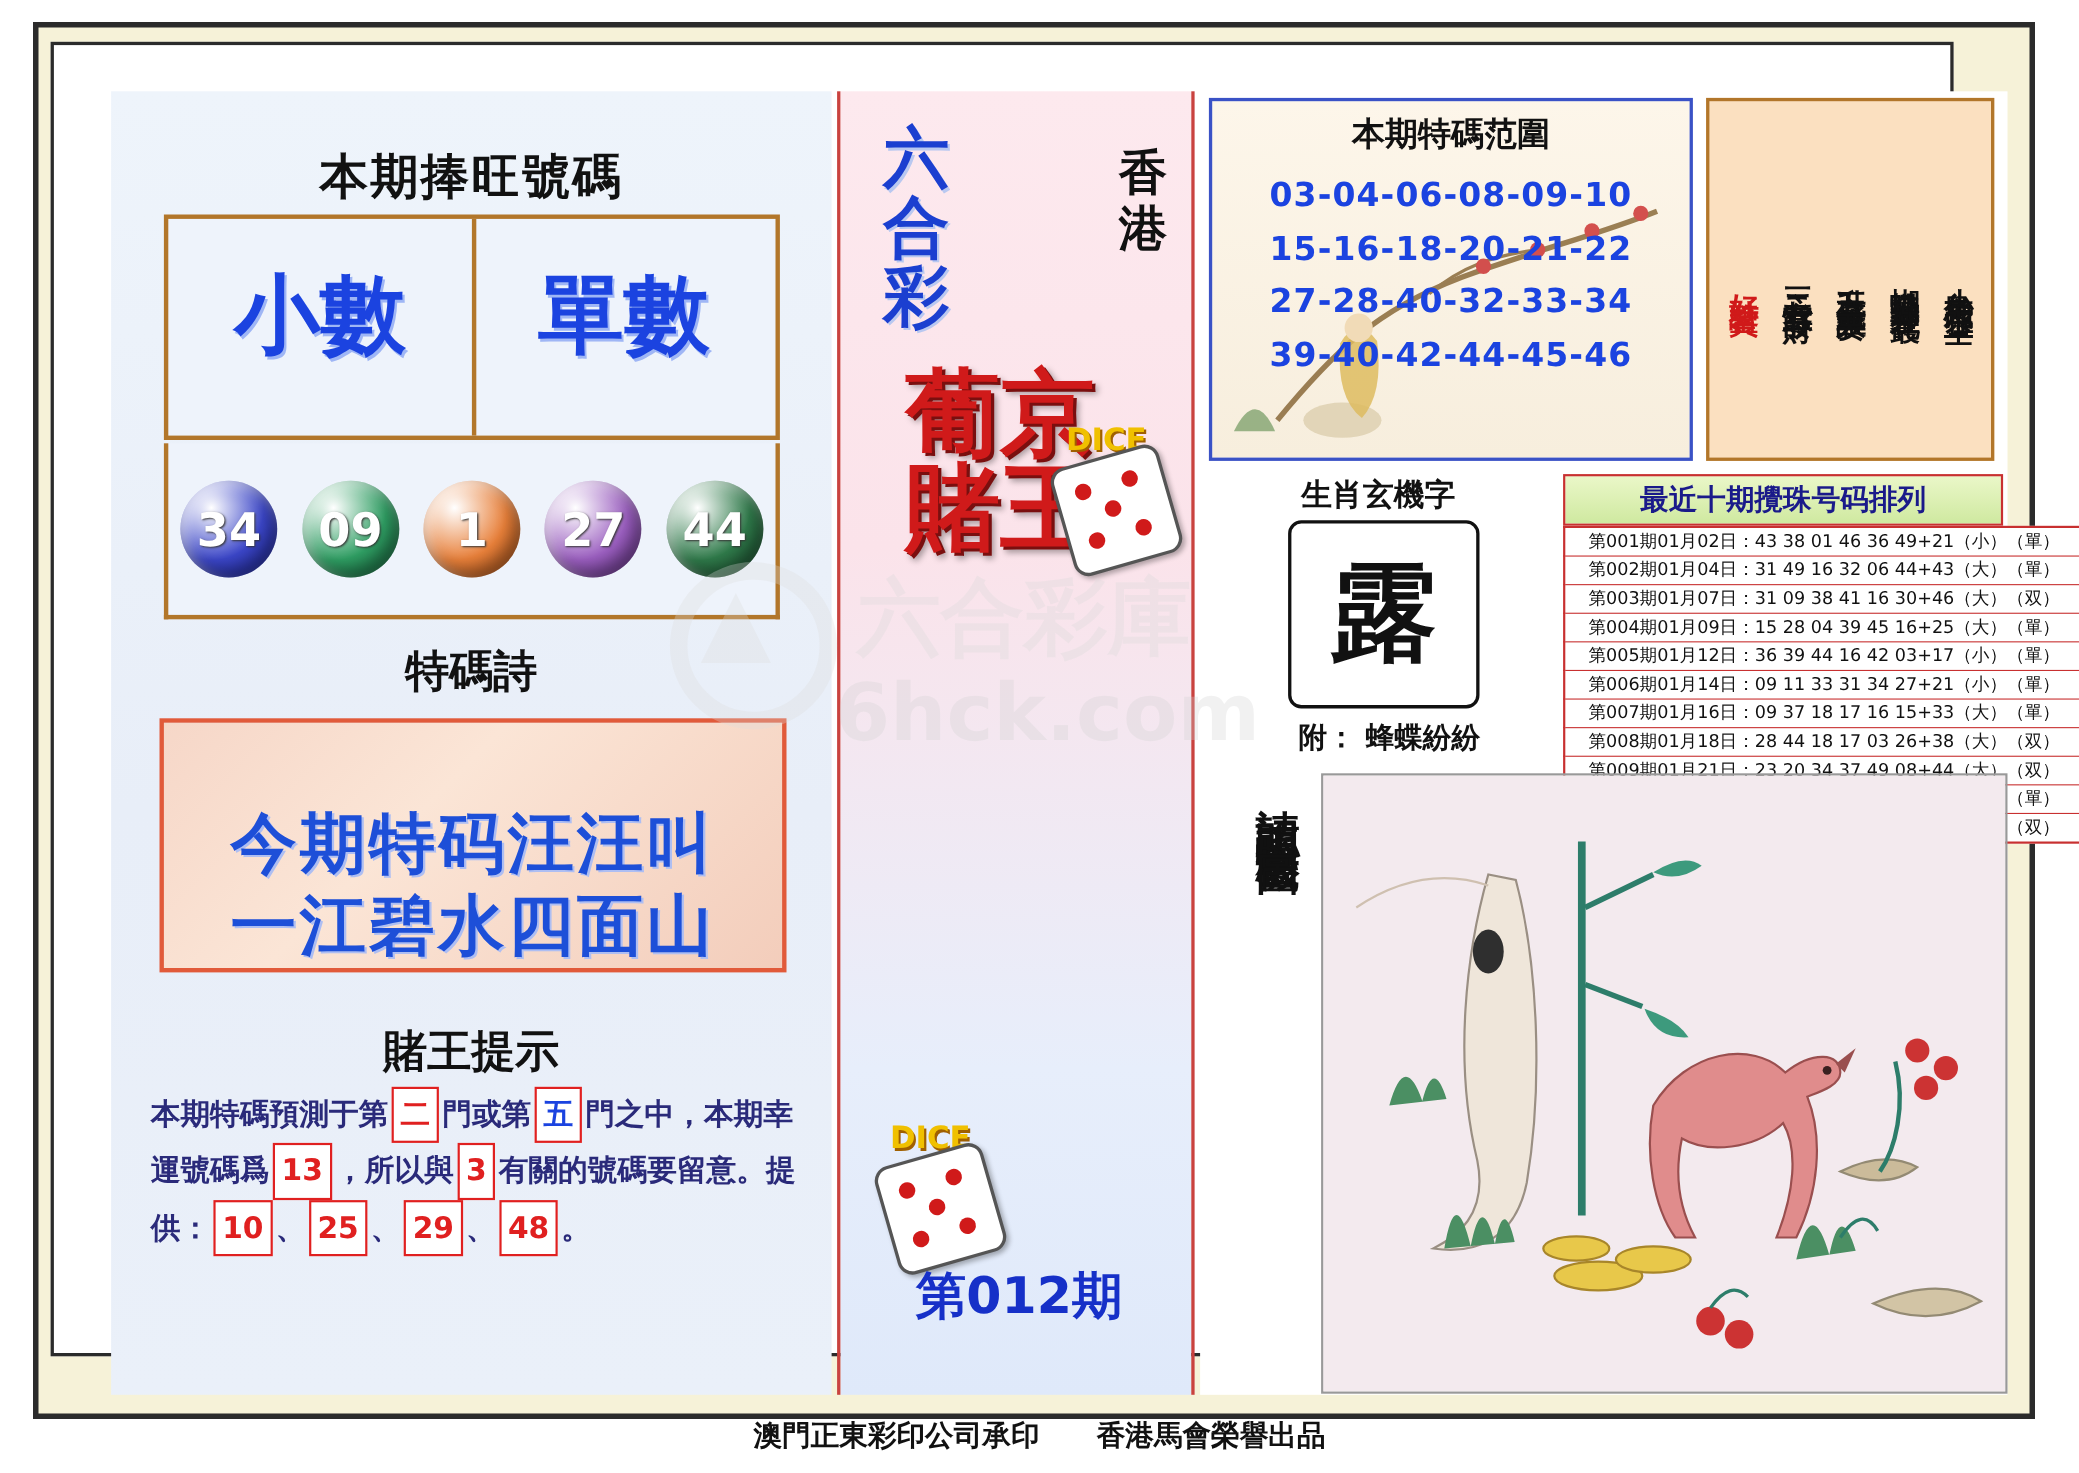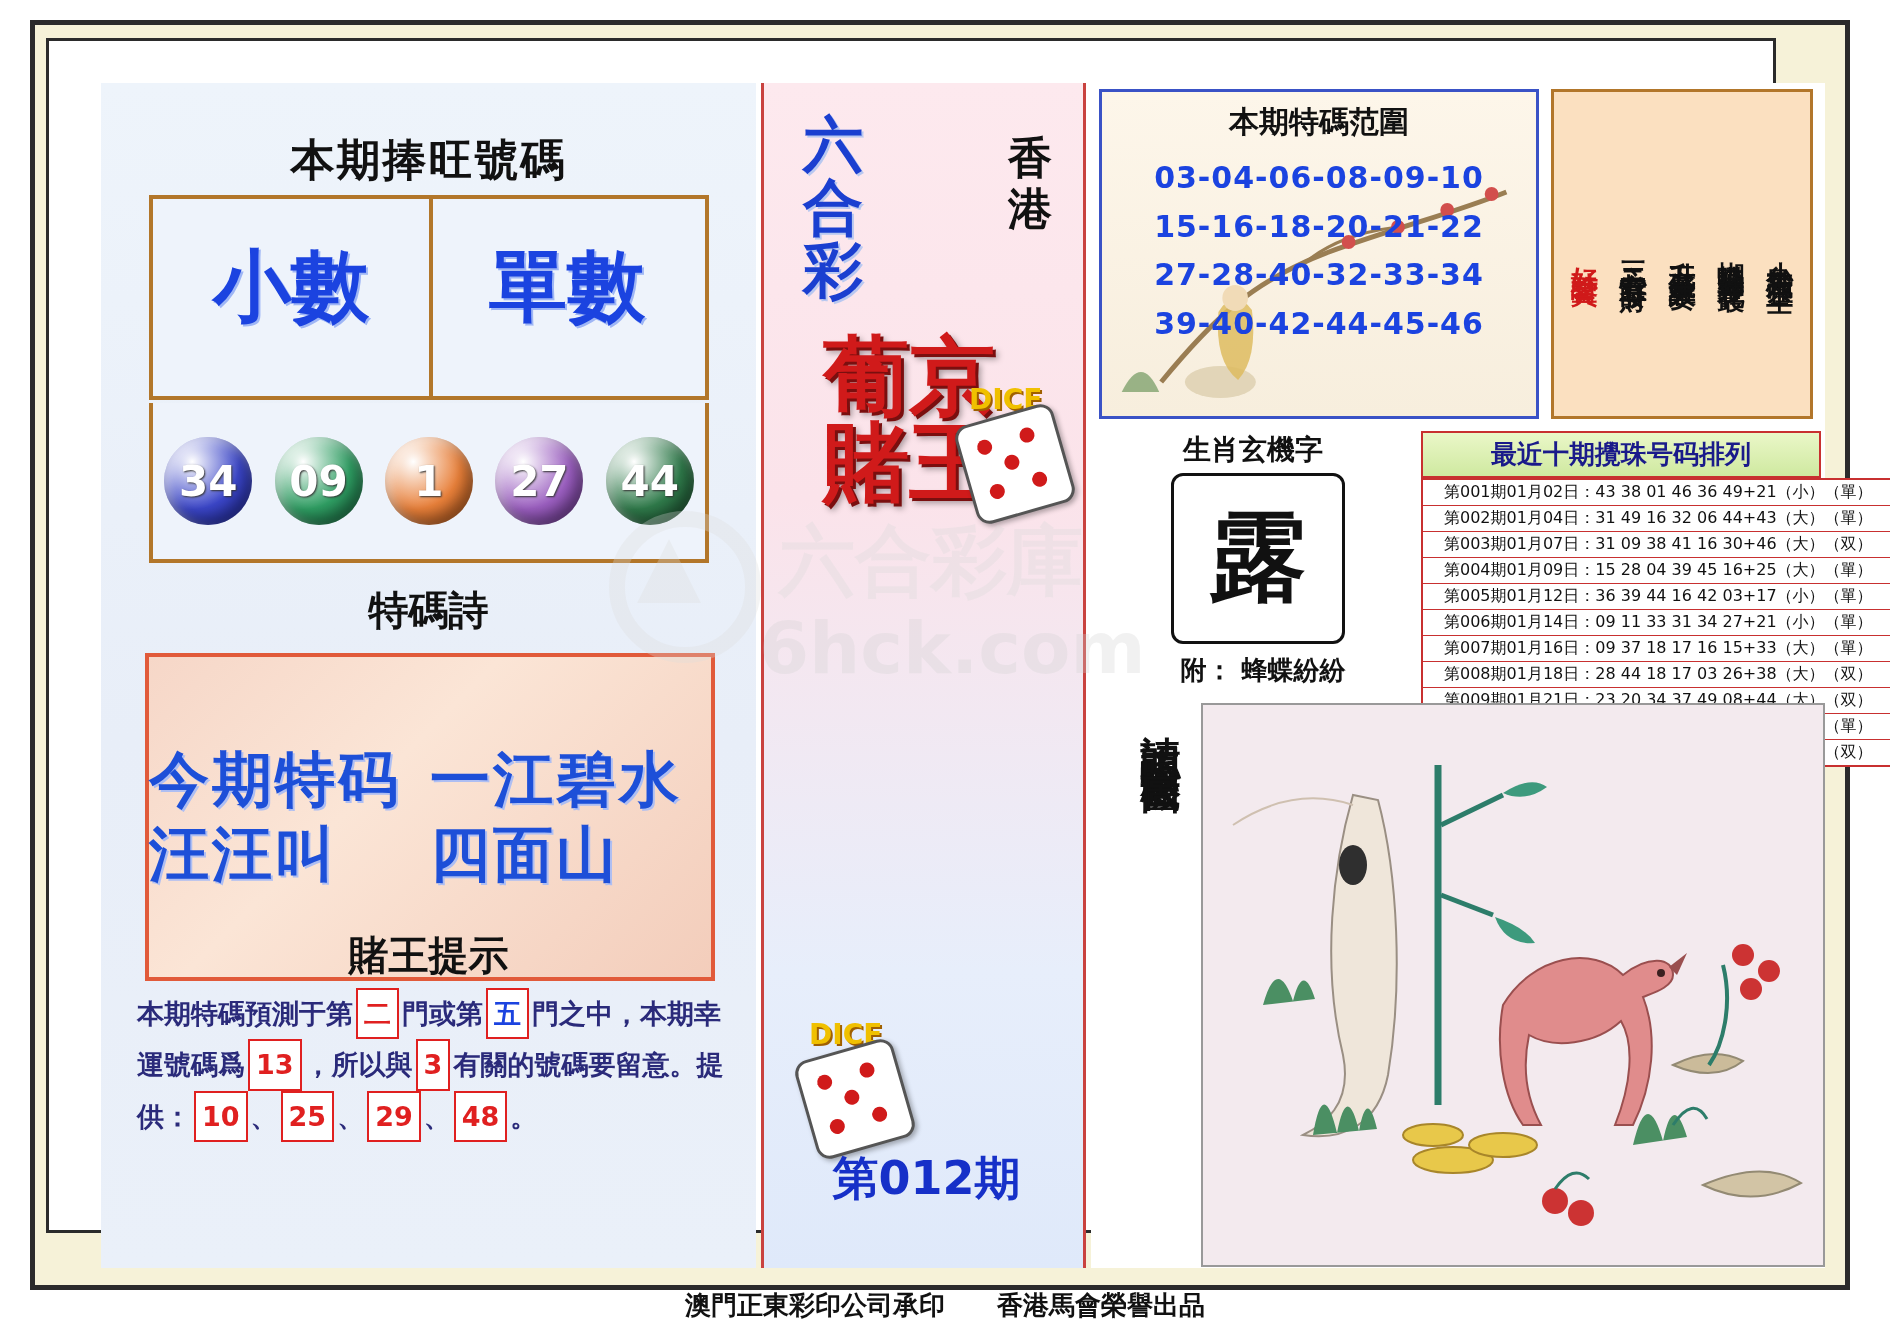--- a/index.html
+++ b/index.html
@@ -20,31 +20,31 @@
   .left{position:absolute;left:52px;top:42px;width:655px;height:1185px;background:linear-gradient(180deg,#eef4fb 0%,#e8eef8 55%,#eaf0f9 100%);}
   .ttl-top{position:absolute;left:0;top:48px;width:655px;text-align:center;font-size:44px;font-weight:bold;color:#111;letter-spacing:2px;}
   .box-a{position:absolute;left:48px;top:112px;width:560px;height:205px;border:4px solid #b2762a;background:#eef3fb;box-sizing:border-box;}
   .box-a .divider{position:absolute;left:50%;top:0;width:4px;height:100%;background:#b2762a;}
   .bigword{position:absolute;top:36px;width:50%;text-align:center;font-size:78px;font-weight:bold;color:#1b43e0;text-shadow:2px 2px 0 #9fb6f5;}
   .bw-l{left:0;}
   .bw-r{left:50%;}
   .box-b{position:absolute;left:48px;top:320px;width:560px;height:160px;border:4px solid #b2762a;border-top:none;background:#eef3fb;box-sizing:border-box;display:flex;align-items:center;justify-content:space-around;}
   .ball{width:88px;height:88px;border-radius:50%;display:flex;align-items:center;justify-content:center;font-size:42px;font-weight:bold;color:#fff;text-shadow:1px 1px 2px #333;box-shadow:inset -6px -8px 14px rgba(0,0,0,.35), inset 6px 6px 12px rgba(255,255,255,.55);}
   .sub-ttl{position:absolute;left:0;top:500px;width:655px;text-align:center;font-size:40px;font-weight:bold;color:#111;}
-  .poem-box{position:absolute;left:44px;top:570px;width:570px;height:328px;border:4px solid #e15a3a;background:linear-gradient(135deg,#f6d7c8 0%,#fbe5d6 40%,#f3cdbb 100%);box-sizing:border-box;display:flex;flex-direction:row;align-items:center;justify-content:flex-start;}
+  .poem-box{position:absolute;left:44px;top:570px;width:570px;height:231px;border:4px solid #e15a3a;background:linear-gradient(135deg,#f6d7c8 0%,#fbe5d6 40%,#f3cdbb 100%);box-sizing:border-box;display:flex;flex-direction:column;align-items:center;justify-content:flex-end;}
   .poem-line{font-size:60px;font-weight:bold;color:#1d4fd8;text-shadow:2px 2px 0 #aebef2;letter-spacing:3px;line-height:1.25;}
   .tips-ttl{position:absolute;left:0;top:845px;width:655px;text-align:center;font-size:40px;font-weight:bold;color:#111;}
   .tips-body{position:absolute;left:36px;top:905px;width:590px;font-size:27px;color:#2a2a7a;line-height:1.75;font-weight:bold;}
   .hl{display:inline-block;border:2px solid #e02020;color:#e02020;padding:0 6px;margin:0 3px;background:#fff;}
   .hl-b{display:inline-block;border:2px solid #e02020;color:#1b43e0;padding:0 6px;margin:0 3px;background:#fff;}
 
   
   .mid{position:absolute;left:712px;top:42px;width:325px;height:1185px;background:linear-gradient(180deg,#fde9ee 0%,#fbe3ea 35%,#e7eefb 75%,#dfe9fa 100%);border-left:3px solid #c9423f;border-right:3px solid #c9423f;box-sizing:border-box;}
   .mid-title{position:absolute;left:14px;top:30px;width:110px;font-size:60px;font-weight:bold;color:#1b3fd0;line-height:1.05;text-align:center;text-shadow:2px 2px 0 #b9c8f0;}
-  .mid-hk{position:absolute;right:22px;top:50px;width:62px;font-size:44px;font-weight:bold;color:#111;line-height:1.15;text-align:center;}
+  .mid-hk{position:absolute;right:4px;top:50px;width:62px;font-size:44px;font-weight:bold;color:#111;line-height:1.15;}
   .mid-brand{position:absolute;left:50px;top:250px;width:190px;font-size:86px;font-weight:bold;color:#d01a1a;line-height:1.0;text-align:center;text-shadow:3px 3px 0 #7a0f0f,5px 5px 6px rgba(0,0,0,.35);}
   .dice{position:absolute;width:96px;height:96px;background:#fff;border:3px solid #555;border-radius:14px;transform:rotate(-16deg);box-shadow:2px 3px 5px rgba(0,0,0,.3);}
   .dice .pip{position:absolute;width:15px;height:15px;background:#d01a1a;border-radius:50%;}
   .dice-label{position:absolute;font-size:28px;font-weight:bold;color:#f0c000;text-shadow:2px 2px 0 #a06000;}
   .d1{left:200px;top:330px;}
   .d1lbl{left:205px;top:300px;}
   .d2{left:40px;top:965px;}
   .d2lbl{left:45px;top:935px;}
   .issue{position:absolute;left:0;bottom:58px;width:325px;text-align:center;font-size:46px;font-weight:bold;color:#1630c8;}
 

